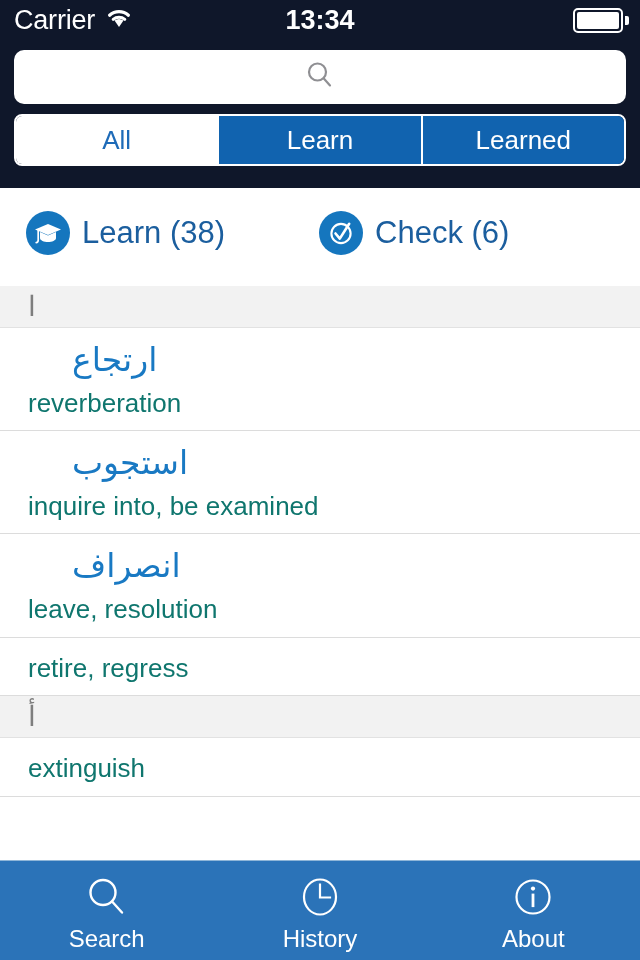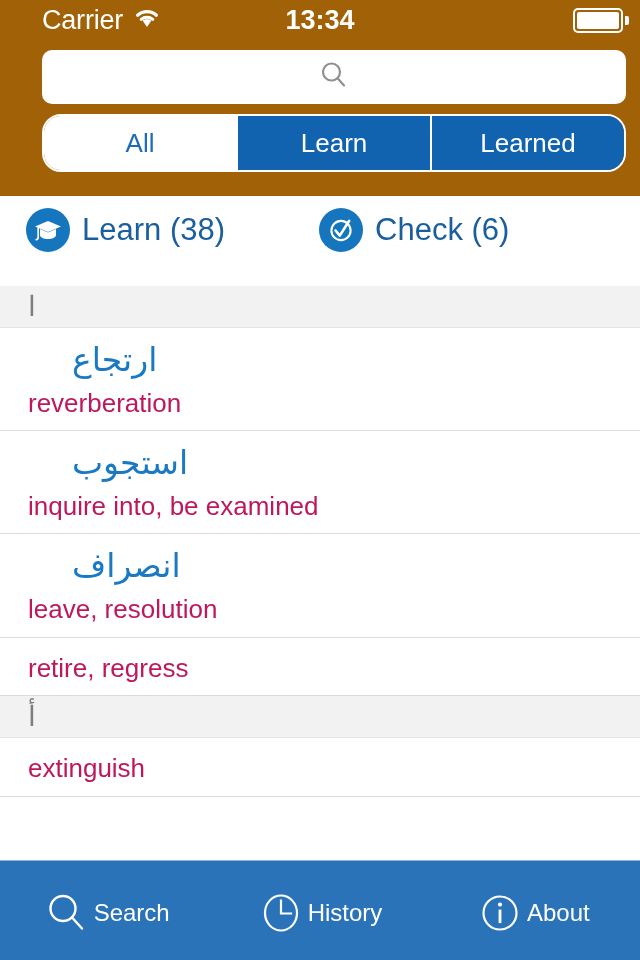--- a/index.html
+++ b/index.html
@@ -7,22 +7,21 @@
     width: 640px; height: 960px;
     background: #ffffff;
     font-family: "Liberation Sans", sans-serif;
     overflow: hidden;
   }
   #app { position: relative; width: 640px; height: 960px; background: #ffffff; }
 
   
   .header {
     position: absolute; top: 0; left: 0; width: 640px; height: 196px;
-    background: #a16207;
-    padding-left: 28px;
+    background: #0f172a;
   }
   .statusbar {
     height: 40px; display: flex; align-items: center;
     padding: 0 14px; color: #ffffff;
   }
   .sb-left { display: flex; align-items: center; gap: 10px; }
   .sb-carrier { font-size: 27px; letter-spacing: -0.2px; }
   .wifi-icon { display: block; }
   .sb-center {
     position: absolute; left: 0; right: 0; text-align: center;
@@ -51,35 +50,35 @@
   .searchbar .sb-glass { opacity: 0.95; }
   .search-input-ghost {
     position: absolute; inset: 0; background: transparent; border: none;
     outline: none; font-size: 24px; color: #333; text-align: center;
     font-family: "Liberation Sans", sans-serif;
   }
 
   
   .seg-wrap { padding: 10px 14px 0 14px; }
   .segmented {
-    height: 58px; border: 2px solid #ffffff; border-radius: 19px;
+    height: 52px; border: 2px solid #ffffff; border-radius: 8px;
     display: flex; overflow: hidden;
   }
   .seg {
     flex: 1 1 0; display: flex; align-items: center; justify-content: center;
     font-size: 26px; color: #ffffff; background: #1163AF;
     border-right: 2px solid #ffffff; cursor: pointer;
   }
   .seg:last-child { border-right: none; }
   .seg.active { background: #ffffff; color: #1E6BB8; }
 
   
   .action-row {
-    position: absolute; top: 208px; left: 0; width: 640px; height: 90px;
-    background: #ffffff; display: flex; align-items: flex-start;
+    position: absolute; top: 188px; left: 0; width: 640px; height: 90px;
+    background: #ffffff; display: flex; align-items: center;
   }
   .action-btn {
     display: flex; align-items: center; gap: 12px; cursor: pointer;
   }
   .action-learn { margin-left: 26px; }
   .action-check { margin-left: 94px; }
   .circ-icon {
     width: 44px; height: 44px; border-radius: 50%;
     background: #1576BE; display: flex; align-items: center; justify-content: center;
     flex: none;
@@ -102,30 +101,30 @@
     padding: 10px 28px 8px 28px; border-bottom: 1px solid #DCDCDC;
     background: #ffffff; cursor: pointer;
   }
   .word-ar {
     direction: rtl; text-align: left; unicode-bidi: isolate;
     font-size: 33px; color: #1979C3; line-height: 1.35;
     font-family: "DejaVu Sans", sans-serif;
     margin-left: 44px;
   }
   .word-en {
-    font-size: 26px; color: #be185d; line-height: 1.45; margin-top: 2px;
+    font-size: 26px; color: #0f766e; line-height: 1.45; margin-top: 2px;
   }
 
   
   .tabbar {
     position: absolute; bottom: 0; left: 0; width: 640px; height: 100px;
     background: #2B73B8; display: flex; border-top: 1px solid #8FB6D8;
   }
   .tab {
-    flex: 1 1 0; display: flex; flex-direction: row;
+    flex: 1 1 0; display: flex; flex-direction: column;
     align-items: center; justify-content: center; gap: 4px;
     color: #ffffff; cursor: pointer; padding-top: 4px;
   }
   .tab-icon { height: 48px; display: flex; align-items: center; justify-content: center; }
   .tab-label { font-size: 24px; color: #ffffff; }
 </style>
 </head>
 <body>
 
 <div id="app">

